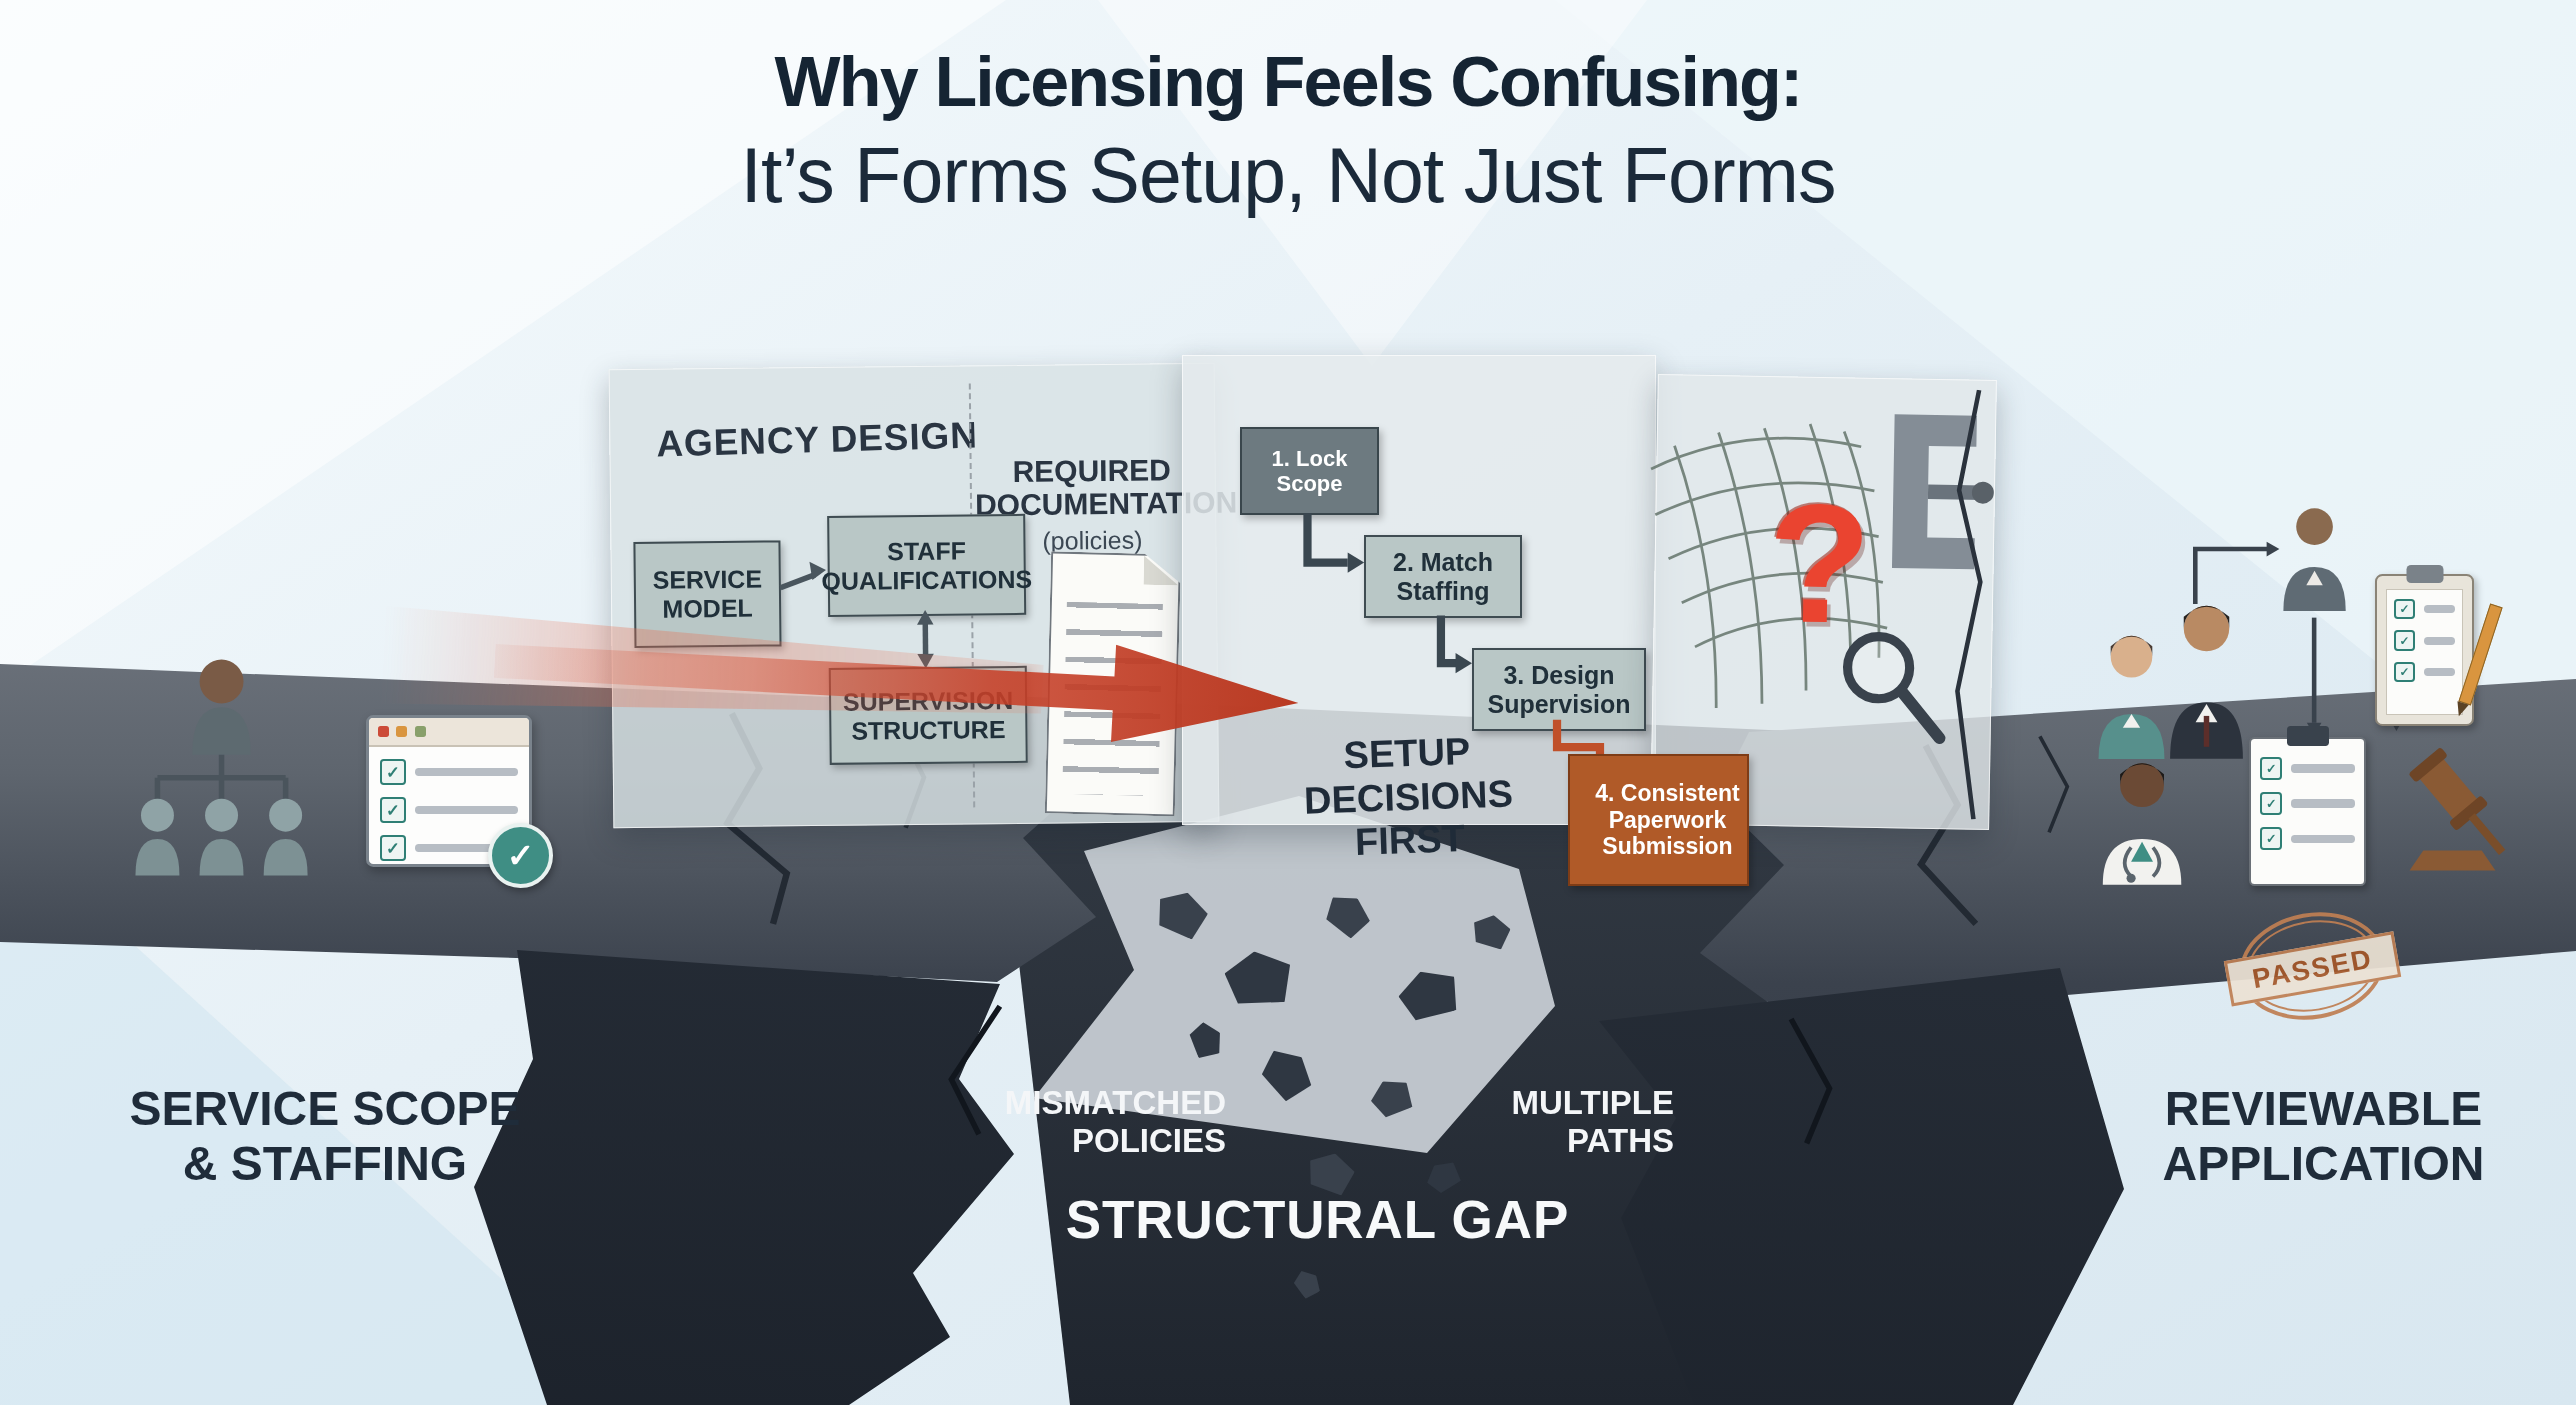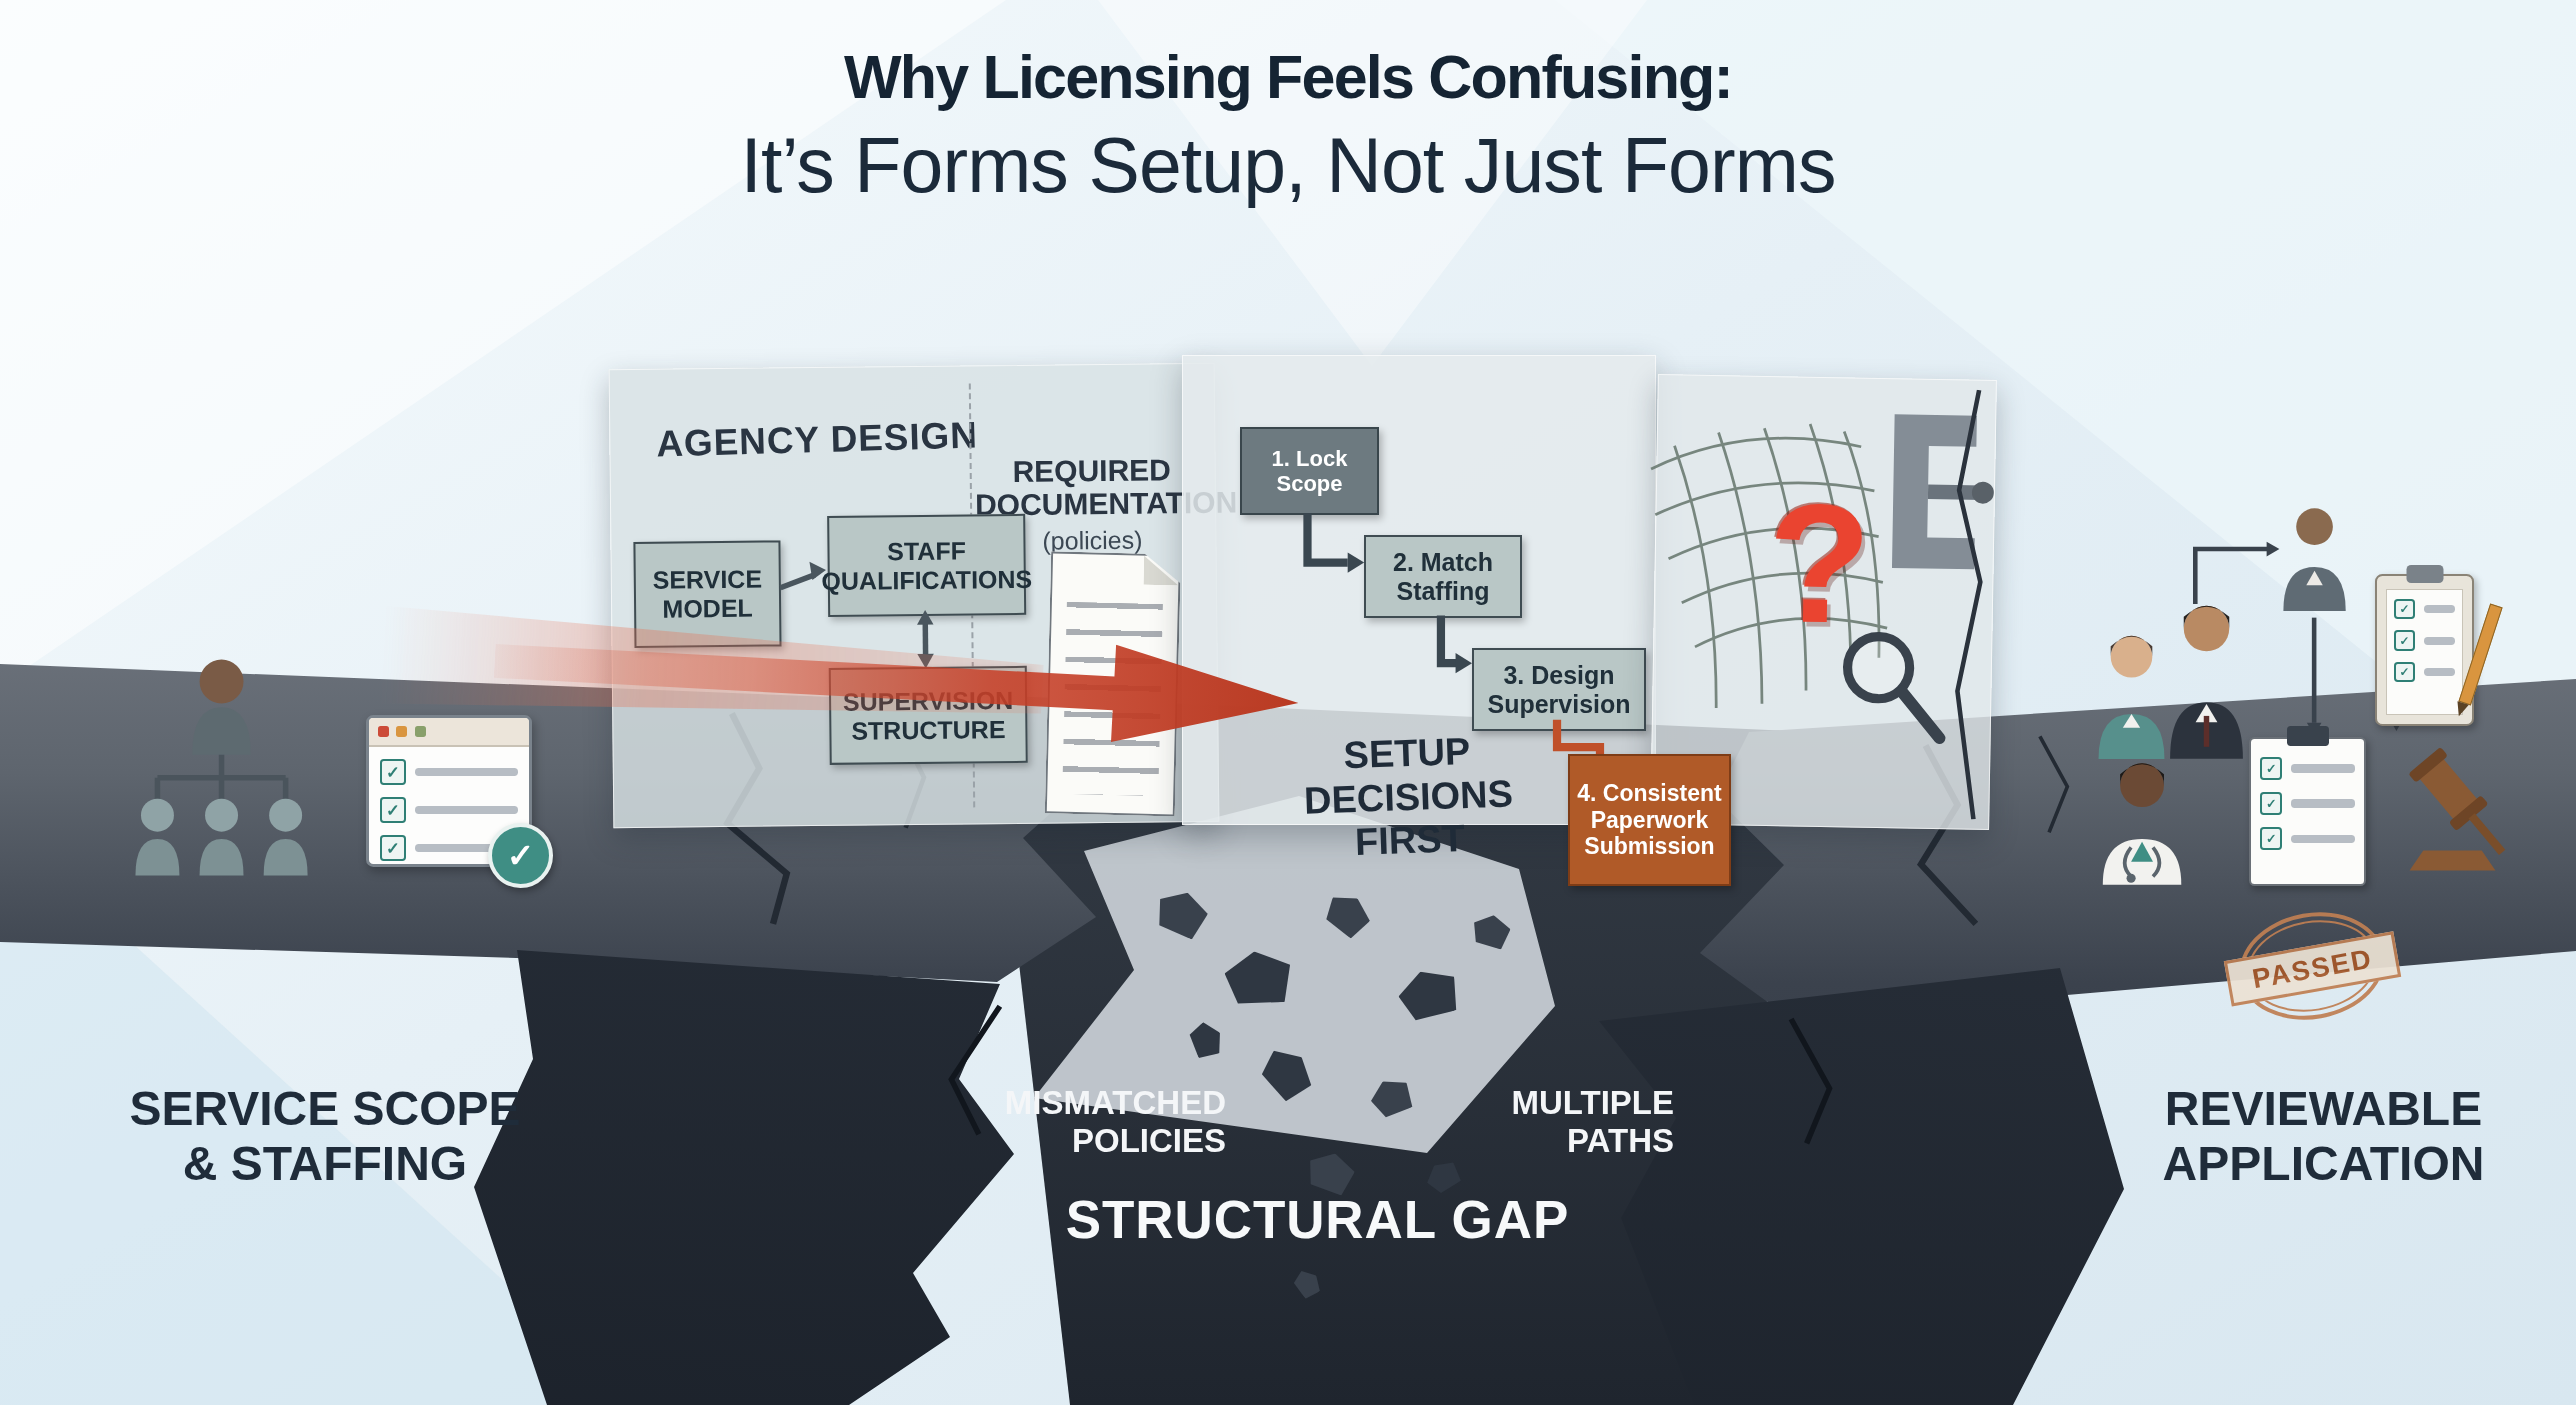--- a/index.html
+++ b/index.html
@@ -6,21 +6,21 @@
   .stage{position:relative;width:2576px;height:1405px;overflow:hidden;
          background:linear-gradient(150deg,#f6fbfd 0%,#e6f0f6 45%,#d8e7f0 100%);}
   .abs{position:absolute;}
   .pre{white-space:pre-line;}
 
   
   .shard{position:absolute;inset:0;pointer-events:none;}
 
   
   .title-wrap{left:0;top:42px;width:100%;text-align:center;z-index:20;color:#152433;}
-  .title-1{font-size:61px;font-weight:800;letter-spacing:-1.8px;}
+  .title-1{font-size:70px;font-weight:800;letter-spacing:-1.8px;}
   .title-2{font-size:77px;font-weight:500;letter-spacing:-0.9px;margin-top:9.1px;color:#1b2a3a;}
 
   
   .chasm{inset:0;z-index:1;background:linear-gradient(180deg,#4a525c 0%,#39414b 40%,#1f252e 100%);
          clip-path:polygon(988px 695px,1811px 732px,1701px 1405px,1070px 1405px);}
   .debris-patch{inset:0;z-index:2;background:#c6ccd3;opacity:.95;
          clip-path:polygon(1084px 851px,1299px 796px,1519px 869px,1555px 1006px,1427px 1153px,1034px 1098px,1134px 970px);}
   .rock{z-index:3;background:#39414c;clip-path:polygon(50% 0,100% 35%,82% 100%,12% 88%,0 30%);}
   .rock.alt{background:#2f3742;}
   .deck{inset:0;z-index:4;background:linear-gradient(180deg,#a7adb4 0%,#7d838c 14%,#70767f 42%,#5e656e 55%,#3b424d 70%,#2d3440 100%);}
@@ -222,21 +222,21 @@
 Supervision</div>
     <svg class="abs" style="left:0;top:0;" width="472" height="468" viewBox="0 0 516 512">
       <path d="M136,172 V226 H180" fill="none" stroke="#3a4750" stroke-width="9"></path>
       <polygon points="198,226 180,215 180,237" fill="#3a4750"></polygon>
       <path d="M282,284 V336 H300" fill="none" stroke="#3a4750" stroke-width="9"></path>
       <polygon points="316,336 298,325 298,347" fill="#3a4750"></polygon>
       <path d="M409,398 V428 H456 V438" fill="none" stroke="#c0502a" stroke-width="9"></path>
       <polygon points="456,456 445,438 467,438" fill="#c0502a"></polygon>
     </svg>
   </div>
-  <div class="abs p-box orange pre" style="left:1568px;top:754px;width:159px;height:128px;z-index:11;">4. Consistent
+  <div class="abs p-box orange pre" style="left:1568px;top:754px;width:159px;height:128px;z-index:11;padding-left:18px;">4. Consistent
 Paperwork
 Submission</div>
   <div class="abs caption pre" style="left:1244px;top:732px;width:329px;">SETUP DECISIONS
 FIRST</div>
 
   <div class="abs panel" style="left:1654px;top:377px;width:337px;height:448px;transform:rotate(1deg);background:rgba(225,231,234,0.8);">
     <svg class="abs" style="left:5.5px;top:33px;transform:rotate(-12deg);" width="229" height="302" viewBox="0 0 250 330">
       <g fill="none" stroke="#64756c" stroke-width="3" opacity="0.85">
         <path d="M10,40 Q125,10 240,60"></path>
           <path d="M5,90 Q125,60 245,110"></path>

